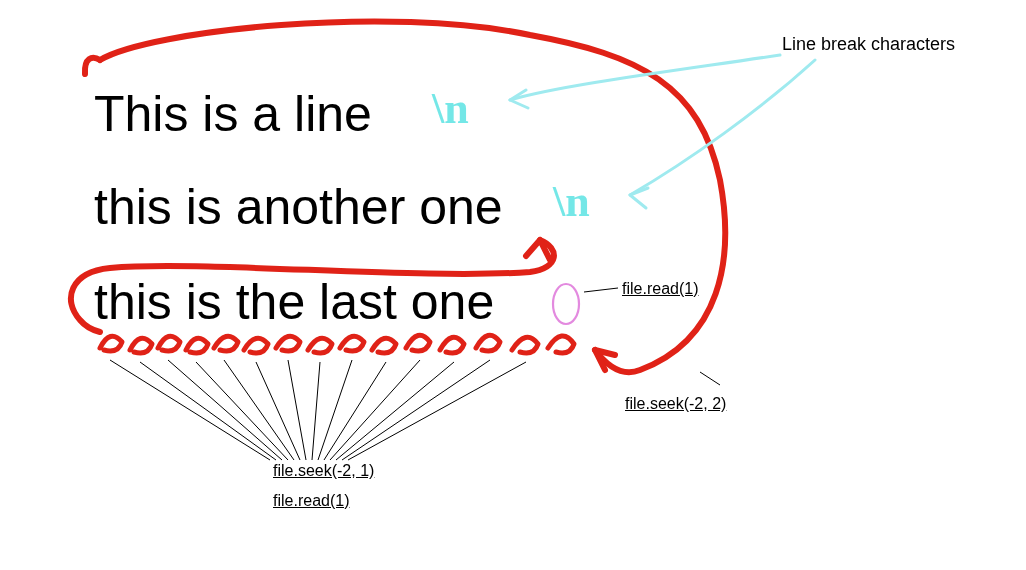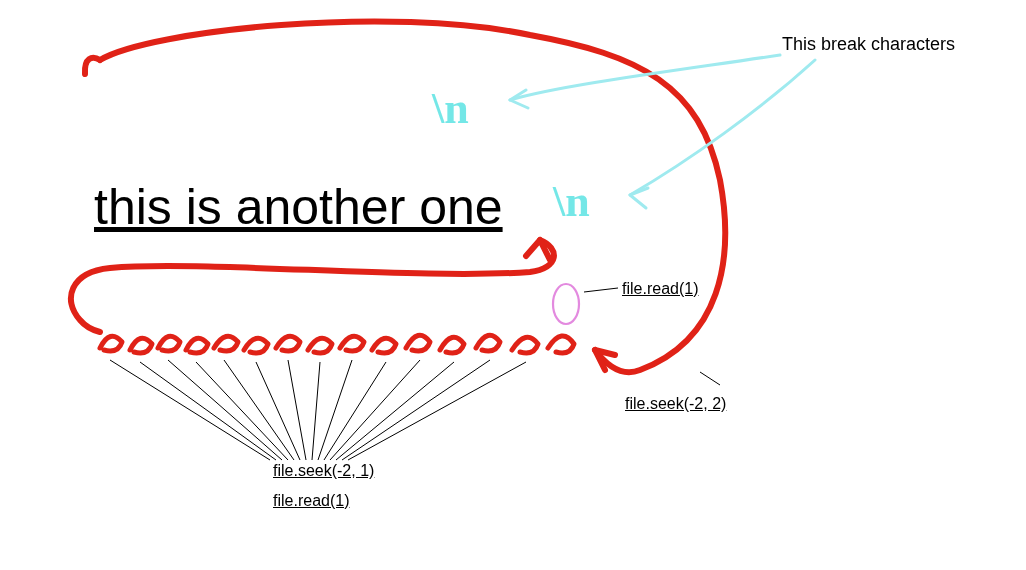--- a/index.html
+++ b/index.html
@@ -46,27 +46,29 @@
     width: 1026px;
     height: 570px;
     pointer-events: none;
   }
 </style>
 </head>
 <body>
 
 <div class="stage">
 
+  <div class="big-line" style="left:94px; top:85px;">This is a line</div>
   <span class="nl" style="left:432px; top:83px;">\n</span>
 
-  <div class="big-line" style="left:94px; top:178px;text-decoration:underline;">this is another one</div>
+  <div class="big-line" style="left:94px; top:178px;">this is another one</div>
   <span class="nl" style="left:553px; top:176px;">\n</span>
 
+  <div class="big-line" style="left:94px; top:273px;">this is the last one</div>
 
-  <div class="label" style="left:782px; top:34px;">This break characters</div>
+  <div class="label" style="left:782px; top:34px;">Line break characters</div>
 
   <div class="label label-sm" style="left:622px; top:280px;">file.read(1)</div>
 
   <div class="label label-sm" style="left:625px; top:395px;">file.seek(-2, 2)</div>
 
   <div class="label label-sm" style="left:273px; top:462px;">file.seek(-2, 1)</div>
 
   <div class="label label-sm" style="left:273px; top:492px;">file.read(1)</div>
 
   <svg class="overlay" viewBox="0 0 1026 570">

